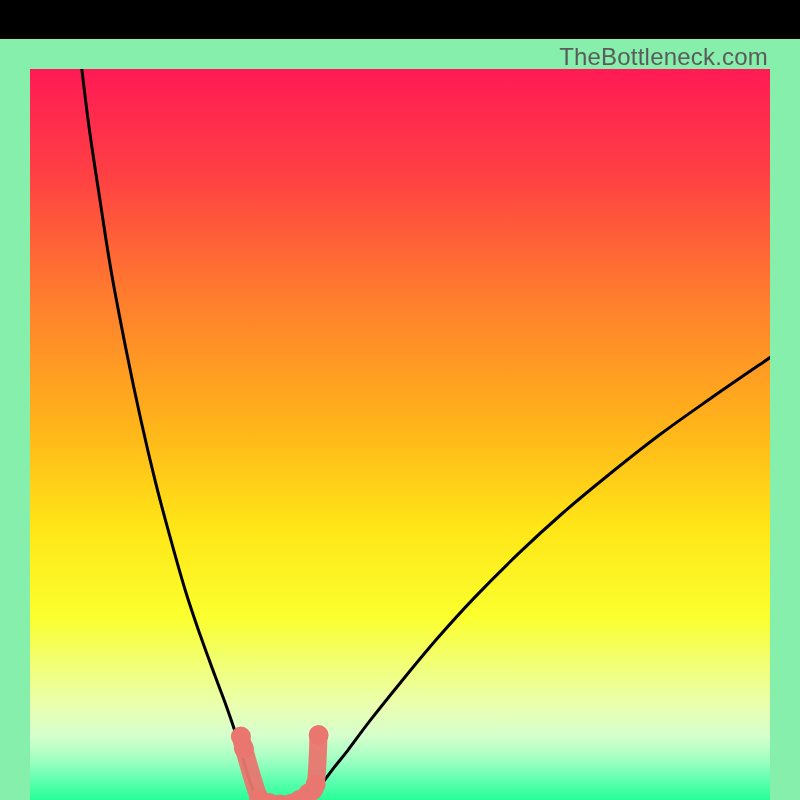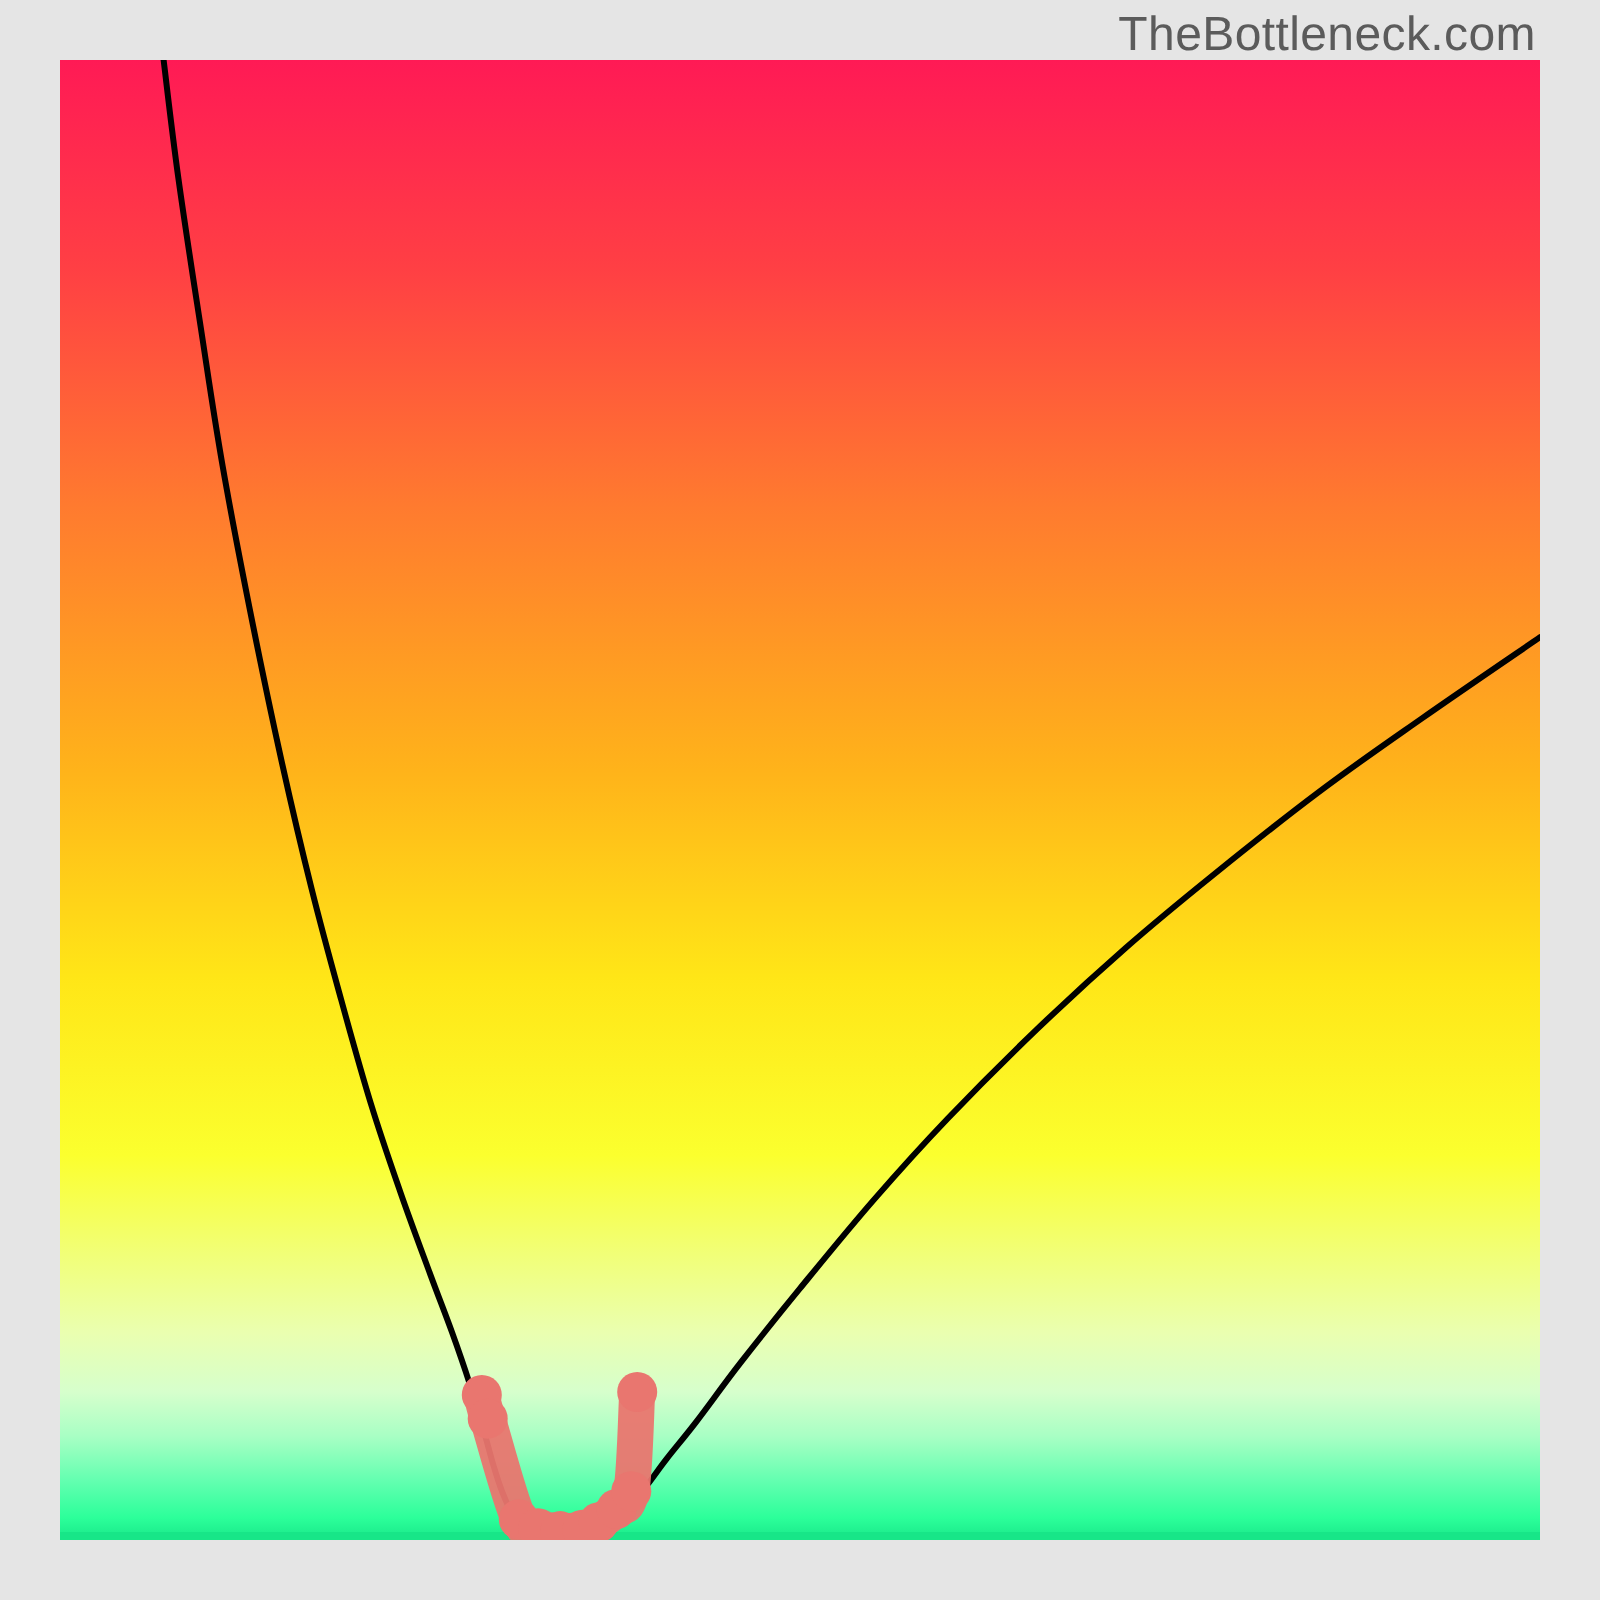--- a/index.html
+++ b/index.html
@@ -8,21 +8,22 @@
     width: 800px;
     height: 800px;
     background: #000;
     position: relative;
     overflow: hidden;
     font-family: Arial, sans-serif;
   }
   .frame {
     position: absolute;
     inset: 0;
-    background: #e5e5e5;
+    background: #86efac;
+    margin-top: 39px;
   }
   .plot-area {
     position: absolute;
     left: 30px;
     top: 30px;
     width: 740px;
     height: 740px;
     overflow: hidden;
   }
   .watermark {

